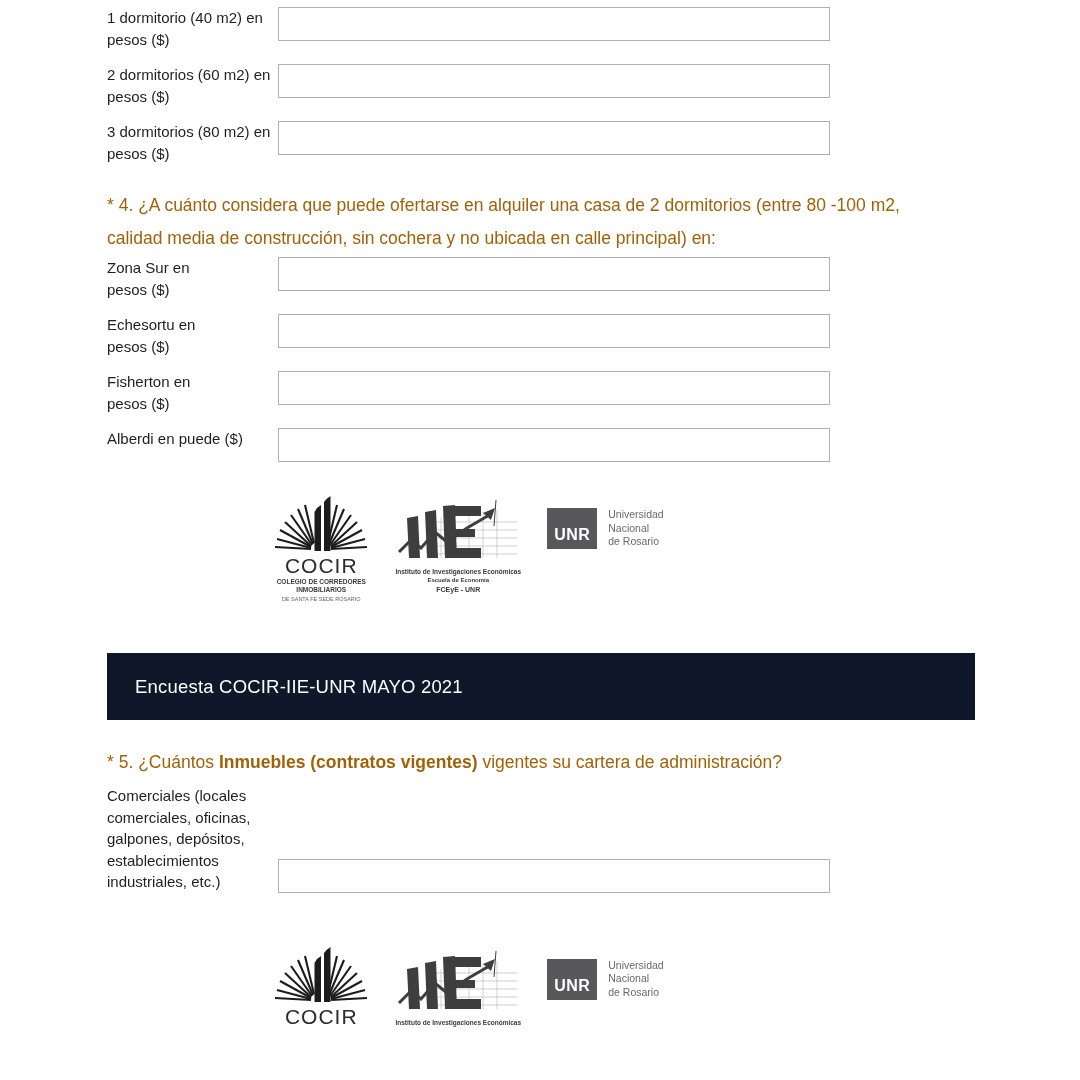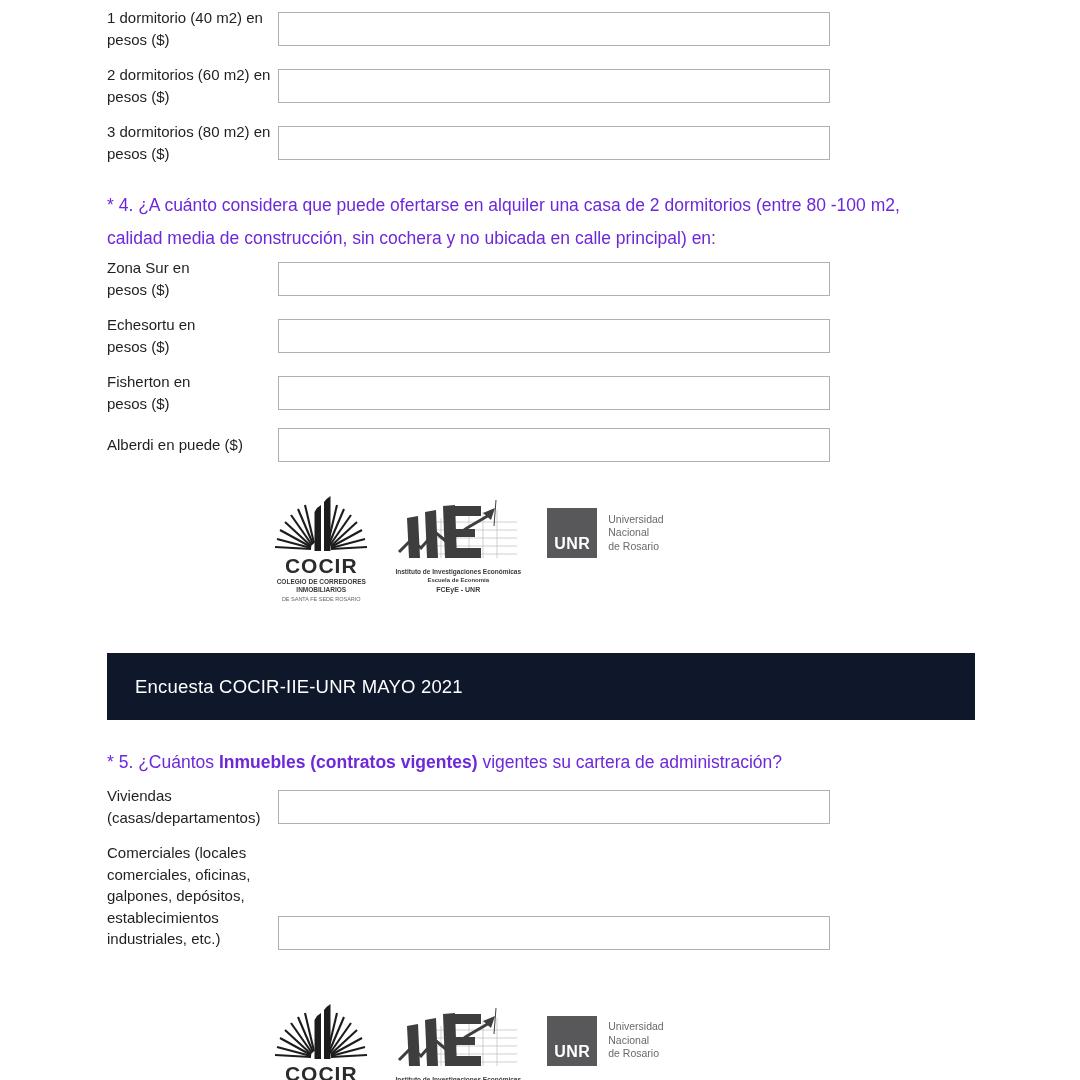--- a/index.html
+++ b/index.html
@@ -9,21 +9,21 @@
     width:1080px; height:1080px;
     background:#ffffff;
     overflow:hidden;
     font-family:"Liberation Sans","DejaVu Sans",sans-serif;
     color:#1f1f1f;
   }
   .content { padding:7px 0 0 107px; }
 
   
   .field-row {
-    display:flex; align-items:center;
+    display:flex; align-items:flex-start;
     width:723px; margin-bottom:13px;
   }
   .field-row.bottom-align { align-items:flex-end; }
   .field-label {
     flex:0 0 171px; width:171px;
     font-size:15px; line-height:22px;
     white-space:pre-line;
     color:#1f1f1f;
     padding-right:6px;
   }
@@ -34,21 +34,21 @@
     font-family:"Liberation Sans","DejaVu Sans",sans-serif;
     font-size:15px; padding:0 9px; color:#1f1f1f;
     outline:none;
   }
 
   .question {
     width:868px;
     font-size:17.5px; font-weight:400;
     line-height:33px;
     white-space:pre-line;
-    color:#6d28d9;
+    color:#a16207;
   }
   .question .bold { font-weight:700; }
   .q4-title { margin:24px 0 2px 0; }
   .q5-title { margin:26px 0 6px 0; }
 
   
   .banner {
     width:868px; height:67px;
     margin-top:50px;
     background:#0f172a;
@@ -60,33 +60,33 @@
   
   .logo-strip {
     width:723px;
     display:flex; justify-content:center; align-items:flex-start;
     gap:26px;
     margin-top:34px;
   }
   .logo-strip.footer { margin-top:54px; }
   .logo-block { text-align:center; }
   .cocir-name {
-    font-size:21px; font-weight:700; letter-spacing:1px;
+    font-size:21px; font-weight:400; letter-spacing:1px;
     color:#2b2b2b; line-height:20px; margin-top:-2px;
   }
   .cocir-sub1 { font-size:6.5px; font-weight:700; color:#3a3a3a; line-height:8px; margin-top:2px; }
   .cocir-sub2 { font-size:6.5px; font-weight:700; color:#3a3a3a; line-height:8px; }
   .cocir-sub3 { font-size:5.5px; color:#666666; line-height:8px; margin-top:1px; }
   .iie-block { margin-top:4px; }
   .iie-sub1 { font-size:6.5px; font-weight:700; color:#3a3a3a; line-height:8px; margin-top:2px; }
   .iie-sub2 { font-size:6px; font-weight:700; color:#3a3a3a; line-height:8px; }
   .iie-sub3 { font-size:7px; font-weight:700; color:#3a3a3a; line-height:9px; margin-top:1px; }
   .unr-block { display:flex; align-items:center; margin-top:12px; }
   .unr-square {
-    width:50px; height:50px; background:#58585a;
+    width:50px; height:41px; background:#58585a;
     display:flex; align-items:flex-end; justify-content:center;
     padding-bottom:7px;
   }
   .unr-abbr { color:#ffffff; font-size:16px; font-weight:700; letter-spacing:0.5px; line-height:14px; }
   .unr-text { margin-left:11px; text-align:left; }
   .unr-text div { font-size:10.5px; color:#6a6a6a; line-height:13.5px; }
 </style>
 </head>
 <body>
 
@@ -207,25 +207,20 @@
         </div>
       </div>
     </div>
 
     <div class="banner">
       <span class="banner-title">Encuesta COCIR-IIE-UNR MAYO 2021</span>
     </div>
 
     <h2 class="question q5-title"><span>* 5. ¿Cuántos </span><span class="bold">Inmuebles (contratos vigentes)</span><span> vigentes su cartera de administración?</span></h2>
     <section>
-      <div class="field-row">
-        <label class="field-label">Viviendas
-(casas/departamentos)</label>
-        <input type="text" class="text-input" value="" style="">
-      </div>
       <div class="field-row bottom-align">
         <label class="field-label tall">Comerciales (locales
 comerciales, oficinas,
 galpones, depósitos,
 establecimientos
 industriales, etc.)</label>
         <input type="text" class="text-input" value="" style="">
       </div>
     </section>
 

